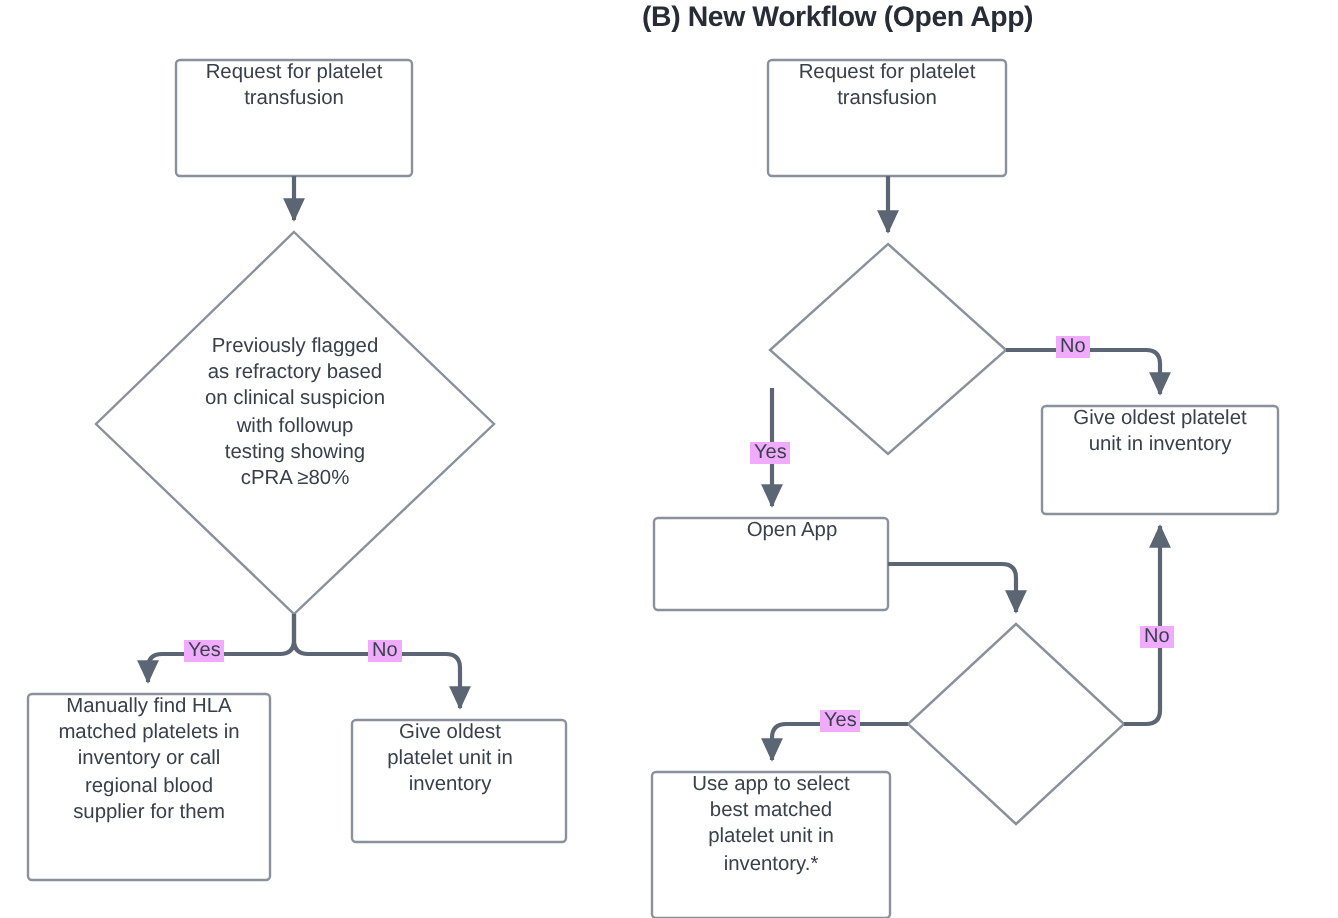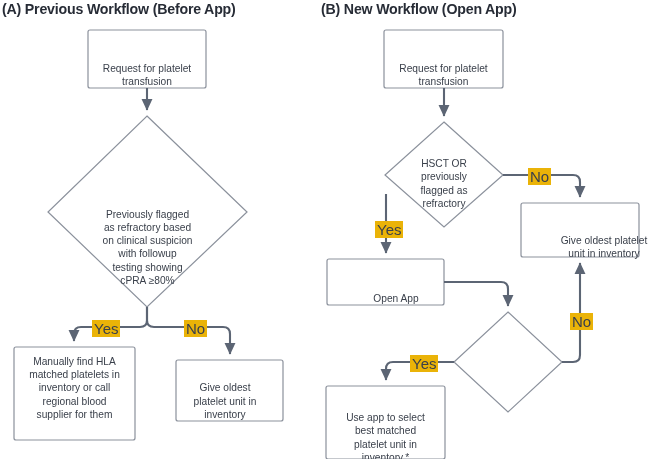--- a/index.html
+++ b/index.html
@@ -15,34 +15,34 @@
     position:absolute;
     font-size:14.2px;font-weight:bold;
     color:#272c36;letter-spacing:-0.2px;
     white-space:nowrap;
   }
   #title-a{left:2px;top:1px;}
   #title-b{left:321px;top:1px;}
 
   .node-text{
     position:absolute;
-    display:flex;align-items:flex-end;justify-content:center;
+    display:flex;align-items:flex-start;justify-content:center;
     text-align:center;
     font-size:10.2px;
     line-height:13.2px;
     color:#3a404b;
     pointer-events:none;
   }
   .node-text span{display:block;width:100%;}
 
   .edge-label{
     position:absolute;
-    font-size:15px;
+    font-size:10px;
     color:#3a404b;
-    background:#eab308;
+    background:#f0abfc;
     padding:0 2px;
     white-space:nowrap;
   }
 
   .footnote{
     position:absolute;
     font-size:10.2px;
     line-height:14.4px;
     color:#3a404b;
     white-space:nowrap;
@@ -81,43 +81,39 @@
 
       <path d="M444,88 L444,116" marker-end="url(#arrow)"></path>
       <path d="M503,175 L573,175 Q580,175 580,182 L580,197" marker-end="url(#arrow)"></path>
       <path d="M386,194 L386,253" marker-end="url(#arrow)"></path>
       <path d="M444,282 L501,282 Q508,282 508,289 L508,306" marker-end="url(#arrow)"></path>
       <path d="M454,362 L393,362 Q386,362 386,369 L386,380" marker-end="url(#arrow)"></path>
       <path d="M562,362 L573,362 Q580,362 580,355 L580,263" marker-end="url(#arrow)"></path>
     </g>
   </svg>
 
-  <div class="panel-title" id="title-a">(A) Previous Workflow (Before App)</div>
   <div class="panel-title" id="title-b">(B) New Workflow (Open App)</div>
 
   <div class="node-text" style="left:88px;top:30px;width:118px;height:58px;">
     <span>Request for platelet<br>transfusion</span>
   </div>
   <div class="node-text" style="left:68px;top:167px;width:159px;height:120px;">
     <span>Previously flagged<br>as refractory based<br>on clinical suspicion<br>with followup<br>testing showing<br>cPRA ≥80%</span>
   </div>
   <div class="node-text" style="left:14px;top:347px;width:121px;height:74px;">
     <span>Manually find HLA<br>matched platelets in<br>inventory or call<br>regional blood<br>supplier for them</span>
   </div>
   <div class="node-text" style="left:176px;top:360px;width:98px;height:61px;">
     <span>Give oldest<br>platelet unit in<br>inventory</span>
   </div>
 
   <div class="node-text" style="left:384px;top:30px;width:119px;height:58px;">
     <span>Request for platelet<br>transfusion</span>
   </div>
-  <div class="node-text" style="left:398px;top:140px;width:92px;height:70px;">
-    <span>HSCT OR<br>previously<br>flagged as<br>refractory</span>
-  </div>
-  <div class="node-text" style="left:545px;top:203px;width:118px;height:57px;">
+  <div class="node-text" style="left:521px;top:203px;width:118px;height:57px;">
     <span>Give oldest platelet<br>unit in inventory</span>
   </div>
   <div class="node-text" style="left:327px;top:259px;width:138px;height:46px;">
     <span>Open App</span>
   </div>
   <div class="node-text" style="left:326px;top:386px;width:119px;height:78px;">
     <span>Use app to select<br>best matched<br>platelet unit in<br>inventory.*</span>
   </div>
 
   <div class="edge-label" style="left:92px;top:320px;">Yes</div>

